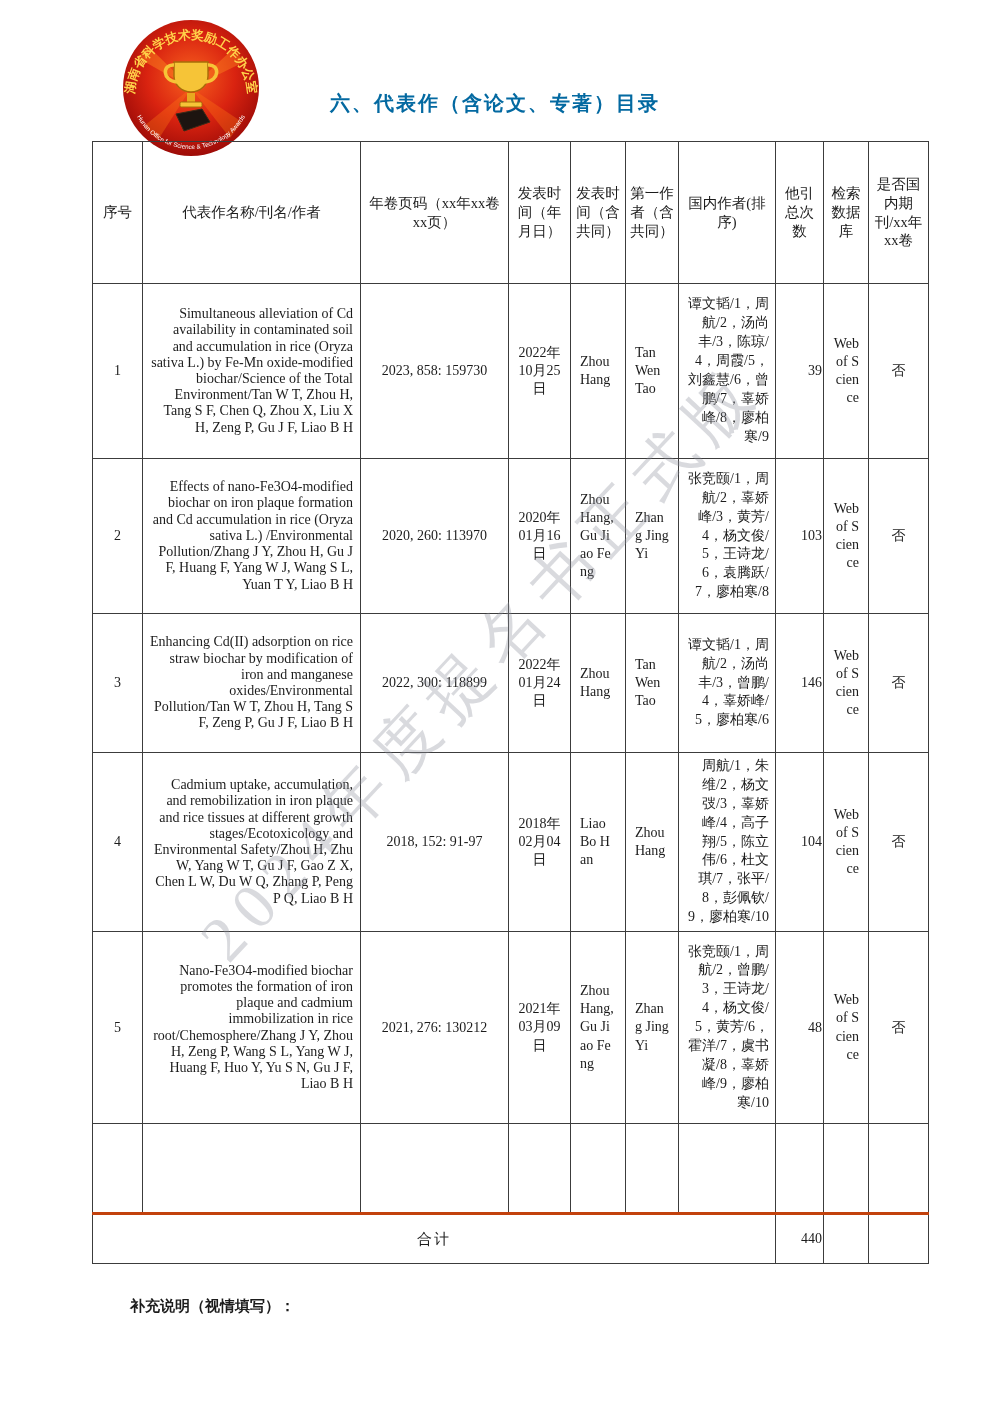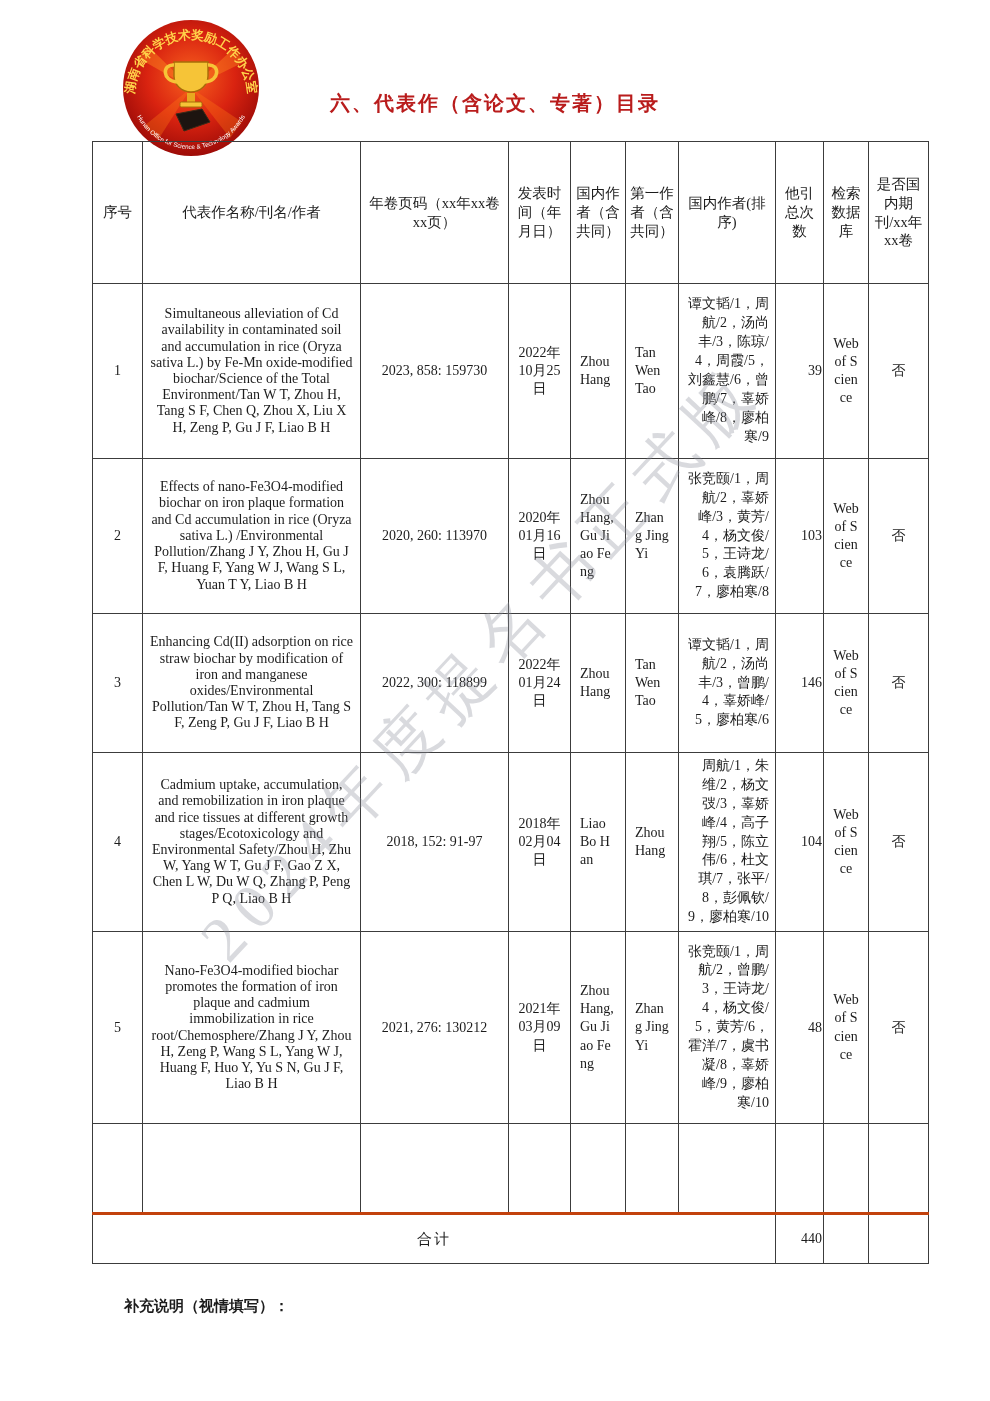--- a/index.html
+++ b/index.html
@@ -6,56 +6,56 @@
   body{width:990px;height:1401px;position:relative;overflow:hidden;
        font-family:"Liberation Serif","DejaVu Serif",serif;color:#1c1c1c;}
   .page{position:relative;width:990px;height:1401px;}
 
   
   .logo{position:absolute;left:118px;top:18px;width:146px;height:122px;}
   .logo svg{display:block;}
 
   
   .title{position:absolute;top:90px;left:0;width:100%;text-align:center;
-         font-size:20px;font-weight:bold;letter-spacing:2px;color:#b91c1c;}
+         font-size:20px;font-weight:bold;letter-spacing:2px;color:#0369a1;}
 
   
   .watermark{position:absolute;left:60px;top:620px;width:840px;text-align:center;
              transform:rotate(-47deg);font-size:64px;letter-spacing:12px;
              color:rgba(145,148,158,0.34);white-space:nowrap;pointer-events:none;
              z-index:5;font-family:"Liberation Serif","DejaVu Serif",serif;}
 
   
   table.main{position:absolute;left:92px;top:141px;width:836px;border-collapse:collapse;
              table-layout:fixed;z-index:2;}
   table.main th,table.main td{border:1px solid #3c3c3c;vertical-align:middle;
              font-weight:normal;overflow:hidden;}
   table.main th{font-size:14.5px;text-align:center;padding:2px 3px;line-height:1.3;}
   col.c-no{width:50px;} col.c-work{width:218px;} col.c-pages{width:148px;}
   col.c-date{width:62px;} col.c-corr{width:55px;} col.c-first{width:53px;}
   col.c-dom{width:97px;} col.c-cit{width:48px;} col.c-db{width:45px;} col.c-cn{width:60px;}
 
   td.no{text-align:center;font-size:14px;}
-  td.work{font-size:14px;line-height:1.16;padding:5px 7px;text-align:center;}
+  td.work{font-size:14px;line-height:1.16;padding:5px 7px;text-align:right;}
   td.pages{font-size:14px;text-align:center;padding:0 12px;}
   td.date{font-size:14px;text-align:center;padding:0 5px;line-height:1.3;}
   td.corr,td.first{font-size:14px;text-align:left;padding:0 9px;
                    word-break:break-all;line-height:1.3;}
   td.domestic{font-size:14px;text-align:right;padding:4px 6px;word-break:break-all;
               line-height:1.35;}
   td.cit{text-align:right;font-size:14px;}
-  td.db{font-size:14px;text-align:center;padding:0 9px;word-break:break-all;line-height:1.3;}
+  td.db{font-size:14px;text-align:right;padding:0 9px;word-break:break-all;line-height:1.3;}
   td.cn{text-align:center;font-size:14px;}
 
   tr.total-row td{border-top:3px solid #c2410c;}
   td.total-label{text-align:center;font-size:15px;letter-spacing:2px;}
 
   
   .note{position:absolute;left:118px;top:1270px;font-size:14.5px;z-index:2;}
-  .supplement{position:absolute;left:124px;top:1297px;font-size:15px;font-weight:bold;
+  .supplement{position:absolute;left:130px;top:1297px;font-size:15px;font-weight:bold;
               font-family:Liberation Serif, serif;z-index:2;}
 </style>
 </head>
 <body>
 
 <div class="page">
 
   <div class="logo">
     <svg width="146" height="146" viewBox="0 0 146 146">
       <defs>
@@ -104,21 +104,21 @@
       <col class="c-db">
         <col class="c-cn">
     </colgroup>
 
     <tbody>
         <tr style="height:142px">
       <th>序号</th>
       <th>代表作名称/刊名/作者</th>
       <th>年卷页码（xx年xx卷 xx页）</th>
       <th>发表时间（年月日）</th>
-      <th>国内作者（含共同）</th>
+      <th>发表时间（含共同）</th>
       <th>第一作者（含共同）</th>
       <th>国内作者(排序)</th>
       <th>他引总次数</th>
       <th>检索数据库</th>
       <th>是否国内期刊/xx年xx卷</th>
     </tr>
 
     <tr style="height:175px">
       <td class="no">1</td>
       <td class="work">Simultaneous alleviation of Cd availability in contaminated soil and accumulation in rice (Oryza sativa L.) by Fe-Mn oxide-modified biochar/Science of the Total Environment/Tan W T, Zhou H, Tang S F, Chen Q, Zhou X, Liu X H, Zeng P, Gu J F, Liao B H</td>

